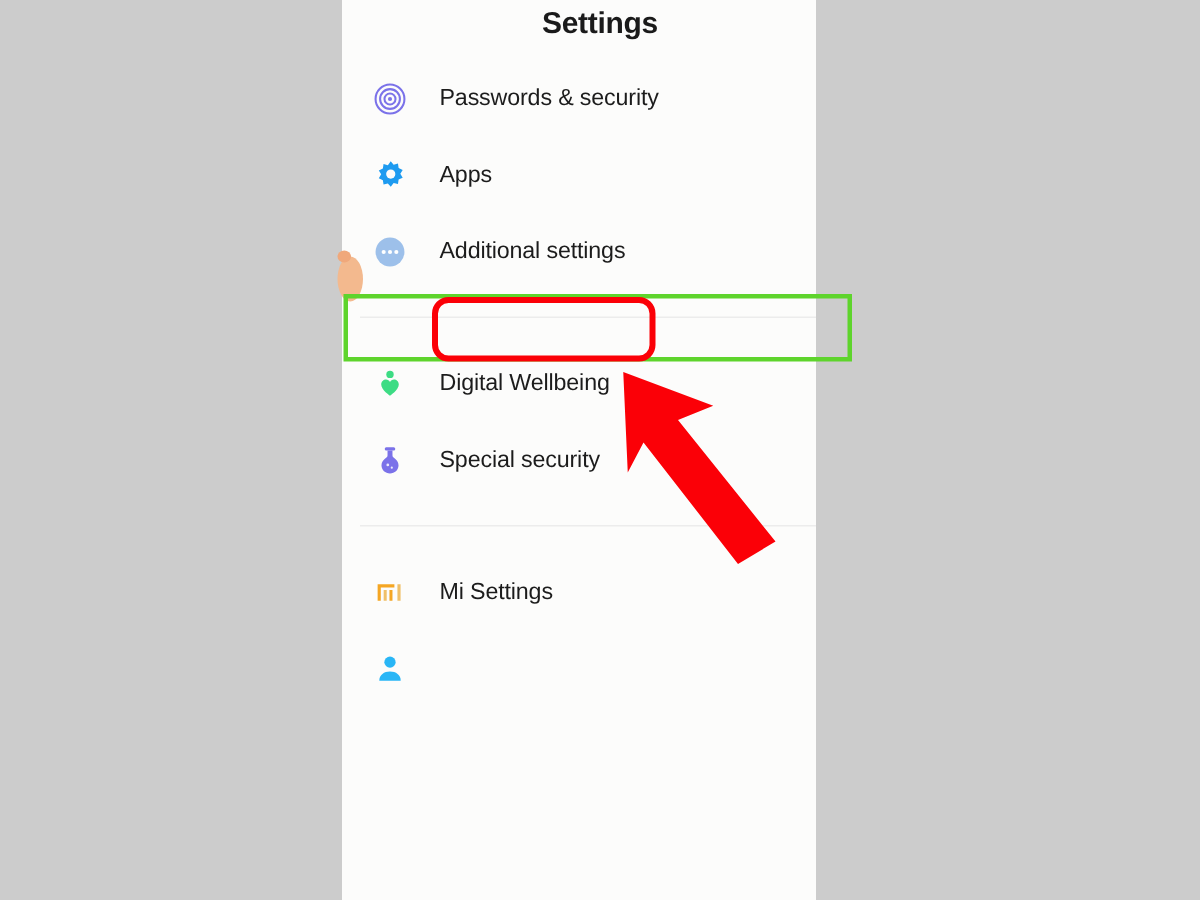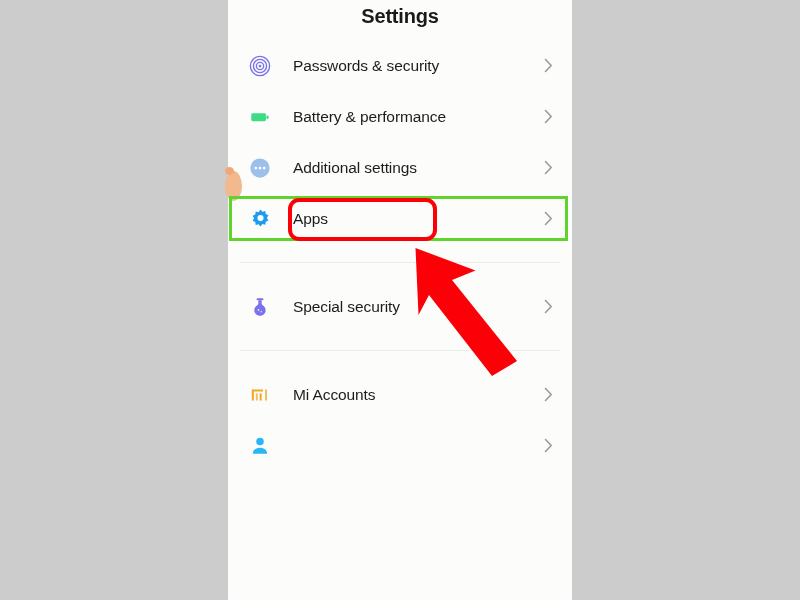--- a/index.html
+++ b/index.html
@@ -14,21 +14,21 @@
     font-family: "Liberation Sans", sans-serif;
     overflow: hidden;
     position: relative;
   }
 
   
   #phone-screen {
     position: absolute;
     left: 228px;
     top: 0;
-    width: 344px;
+    width: 316px;
     height: 600px;
     background: #fcfcfb;
     overflow: hidden;
   }
 
   
   .screen-title {
     position: absolute;
     left: 0;
     top: 5px;
@@ -183,28 +183,29 @@
           </svg>
         </span>
         <span class="row-label">Passwords &amp; security</span>
         <span class="row-chevron">
           <svg class="ic" width="9" height="15" viewBox="0 0 9 15">
             <polyline points="1.5,1.5 7.2,7.5 1.5,13.5" fill="none" stroke="#9a9a9a" stroke-width="1.6" stroke-linecap="round" stroke-linejoin="round"></polyline>
           </svg>
         </span>
       </div>
 
-      <div class="row">
-        <span class="row-icon">
-          <svg class="ic" width="22" height="22" viewBox="0 0 24 24">
-            <rect x="2.5" y="8" width="16" height="8.5" rx="1.6" fill="#3ddc84"></rect>
-            <rect x="19" y="10.4" width="2.4" height="3.8" rx="1" fill="#3ddc84"></rect>
-          </svg>
-        </span>
-        <span class="row-label">Battery &amp; performance</span>
+
+      <div class="row">
+        <span class="row-icon">
+          <svg class="ic" width="21" height="21" viewBox="0 0 24 24">
+            <path fill="#1e9bf0" d="M12 1.8l2.2 2.6 3.3-.9.5 3.4 3.1 1.5-1.8 2.9 1.8 2.9-3.1 1.5-.5 3.4-3.3-.9L12 21.2l-2.2-2.6-3.3.9-.5-3.4-3.1-1.5 1.8-2.9-1.8-2.9 3.1-1.5.5-3.4 3.3.9z"></path>
+            <circle cx="12" cy="11.5" r="3.5" fill="#fcfcfb"></circle>
+          </svg>
+        </span>
+        <span class="row-label">Apps</span>
         <span class="row-chevron">
           <svg class="ic" width="9" height="15" viewBox="0 0 9 15">
             <polyline points="1.5,1.5 7.2,7.5 1.5,13.5" fill="none" stroke="#9a9a9a" stroke-width="1.6" stroke-linecap="round" stroke-linejoin="round"></polyline>
           </svg>
         </span>
       </div>
 
       <div class="row">
         <span class="row-icon">
           <svg class="ic" width="22" height="22" viewBox="0 0 24 24">
@@ -215,43 +216,42 @@
           </svg>
         </span>
         <span class="row-label">Additional settings</span>
         <span class="row-chevron">
           <svg class="ic" width="9" height="15" viewBox="0 0 9 15">
             <polyline points="1.5,1.5 7.2,7.5 1.5,13.5" fill="none" stroke="#9a9a9a" stroke-width="1.6" stroke-linecap="round" stroke-linejoin="round"></polyline>
           </svg>
         </span>
       </div>
 
-      <div class="row">
-        <span class="row-icon">
-          <svg class="ic" width="21" height="21" viewBox="0 0 24 24">
-            <path fill="#1e9bf0" d="M12 1.8l2.2 2.6 3.3-.9.5 3.4 3.1 1.5-1.8 2.9 1.8 2.9-3.1 1.5-.5 3.4-3.3-.9L12 21.2l-2.2-2.6-3.3.9-.5-3.4-3.1-1.5 1.8-2.9-1.8-2.9 3.1-1.5.5-3.4 3.3.9z"></path>
-            <circle cx="12" cy="11.5" r="3.5" fill="#fcfcfb"></circle>
-          </svg>
-        </span>
-        <span class="row-label">Apps</span>
-        <span class="row-chevron">
-          <svg class="ic" width="9" height="15" viewBox="0 0 9 15">
-            <polyline points="1.5,1.5 7.2,7.5 1.5,13.5" fill="none" stroke="#9a9a9a" stroke-width="1.6" stroke-linecap="round" stroke-linejoin="round"></polyline>
-          </svg>
-        </span>
-      </div>
-
     </div>
 
     <div class="group-gap-top"></div>
     <div class="group-sep"></div>
     <div class="group-gap-bottom"></div>
 
     <div class="group">
 
+      <div class="row">
+        <span class="row-icon">
+          <svg class="ic" width="22" height="22" viewBox="0 0 24 24">
+            <circle cx="12" cy="5" r="2.7" fill="#3ddc84"></circle>
+            <path fill="#3ddc84" d="M12 20.5s-6.4-4.3-6.4-8.2c0-2.1 1.7-3.6 3.5-3.6 1.3 0 2.4.7 2.9 1.8.5-1.1 1.6-1.8 2.9-1.8 1.8 0 3.5 1.5 3.5 3.6 0 3.9-6.4 8.2-6.4 8.2z"></path>
+          </svg>
+        </span>
+        <span class="row-label">Digital Wellbeing</span>
+        <span class="row-chevron">
+          <svg class="ic" width="9" height="15" viewBox="0 0 9 15">
+            <polyline points="1.5,1.5 7.2,7.5 1.5,13.5" fill="none" stroke="#9a9a9a" stroke-width="1.6" stroke-linecap="round" stroke-linejoin="round"></polyline>
+          </svg>
+        </span>
+      </div>
 
       <div class="row">
         <span class="row-icon">
           <svg class="ic" width="22" height="22" viewBox="0 0 24 24">
             <rect x="8.2" y="2.4" width="7.6" height="2.3" rx="1.1" fill="#7b72e9"></rect>
             <path fill="#7b72e9" d="M10.2 4.7h3.6v3.6c0 .6.3 1.1.8 1.5 2.2 1.5 3.6 3.4 3.6 5.7 0 3.4-2.8 6-6.2 6s-6.2-2.6-6.2-6c0-2.3 1.4-4.2 3.6-5.7.5-.4.8-.9.8-1.5z"></path>
             <circle cx="10.4" cy="15.2" r="1" fill="#ffffff" opacity="0.85"></circle>
             <circle cx="13.3" cy="17.2" r="0.8" fill="#ffffff" opacity="0.85"></circle>
           </svg>
         </span>
@@ -273,21 +273,21 @@
 
       <div class="row">
         <span class="row-icon">
           <svg class="ic" width="22" height="22" viewBox="0 0 24 24">
             <path fill="#f5a623" d="M3 6h12.2v2.3H5.3v9.7H3z"></path>
             <path fill="#f0c069" d="M7.4 10.2h2.2V18H7.4z"></path>
             <path fill="#f5a623" d="M11.6 10.2h2.2V18h-2.2z"></path>
             <path fill="#f0c069" d="M17.4 6h2.3v12h-2.3z"></path>
           </svg>
         </span>
-        <span class="row-label">Mi Accounts</span>
+        <span class="row-label">Mi Settings</span>
         <span class="row-chevron">
           <svg class="ic" width="9" height="15" viewBox="0 0 9 15">
             <polyline points="1.5,1.5 7.2,7.5 1.5,13.5" fill="none" stroke="#9a9a9a" stroke-width="1.6" stroke-linecap="round" stroke-linejoin="round"></polyline>
           </svg>
         </span>
       </div>
 
 
       <div class="row">
         <span class="row-icon">

